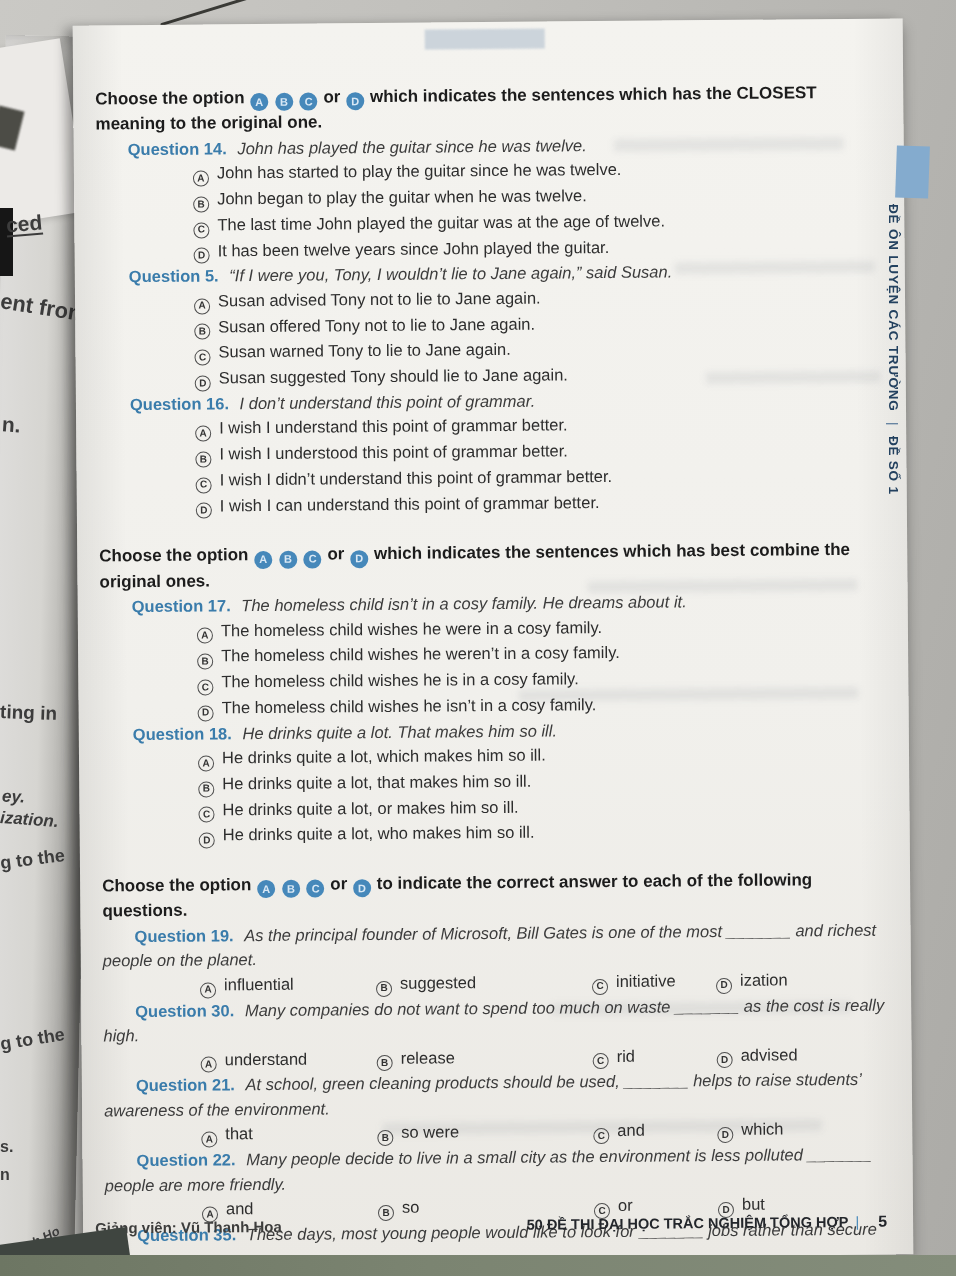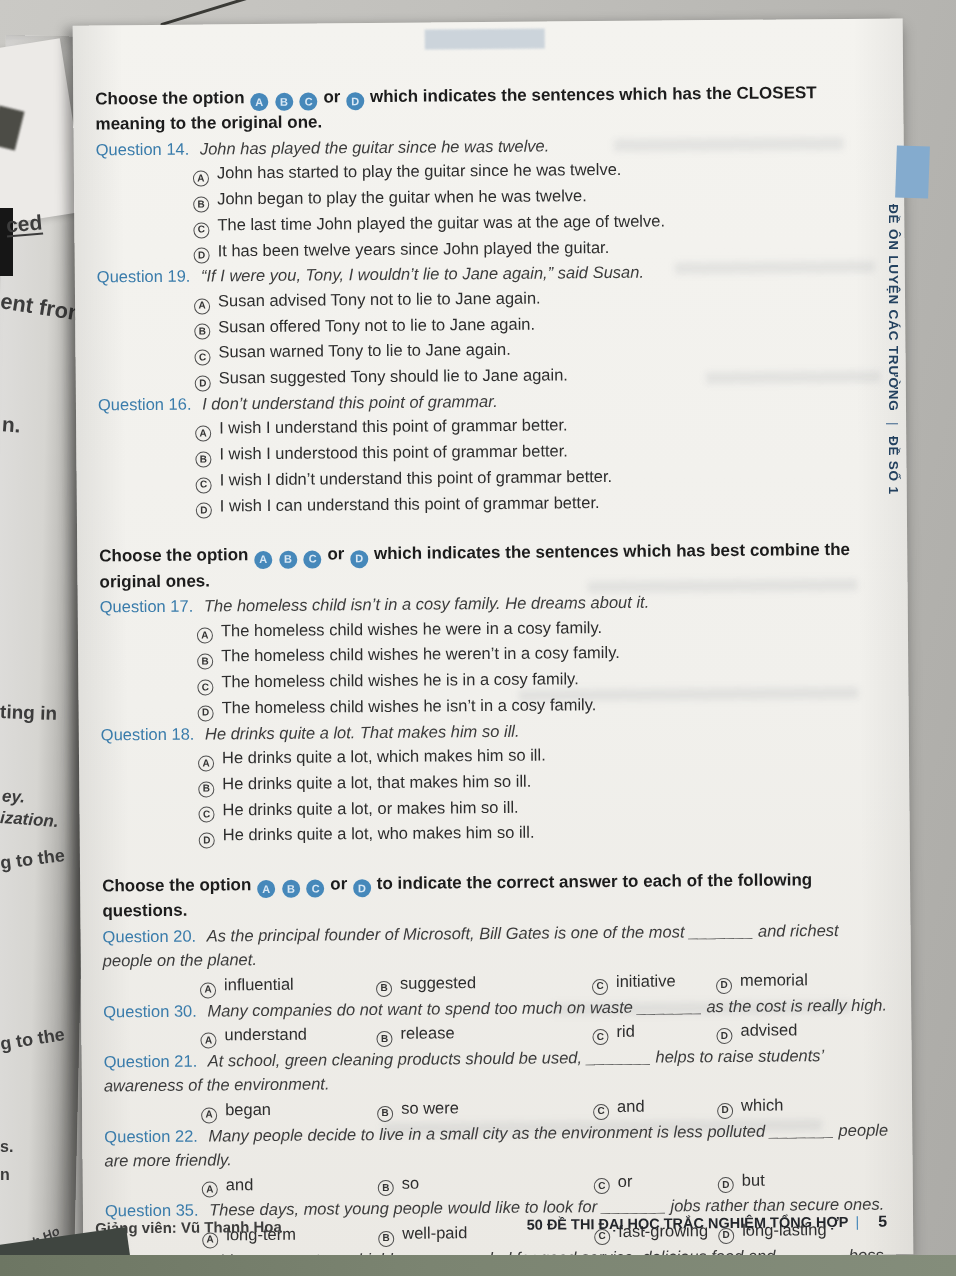--- a/index.html
+++ b/index.html
@@ -41,21 +41,21 @@
   .smudge { position:absolute; background:rgba(150,152,158,.17); filter:blur(3px); border-radius:3px; }
 
   .content { position:absolute; left:22px; top:62px; width:790px;
     font-size:16.5px; line-height:24.5px; color:#2e2e2e; }
   .instr { margin:0; font-weight:bold; color:#1c1c1c; font-size:17px; }
   .badge { display:inline-flex; width:18px; height:18px; border-radius:50%;
     background:#4688ba; color:#d9e8f5; font-size:11px; font-weight:bold;
     align-items:center; justify-content:center; vertical-align:-3px; margin:0 1px; }
   .sec { margin-top:25px; }
   .qline { margin:0; }
-  .qlabel { font-weight:normal; color:#3a7cab; margin-right:6px; }
+  .qlabel { font-weight:bold; color:#3a7cab; margin-right:6px;margin-left:32px; }
   .stem { font-style:italic; color:#3c3c3c; }
   .opts { margin-left:97px; }
   .opt { margin:0; }
   .circ { display:inline-flex; width:16px; height:16px; box-sizing:border-box;
     border:1.5px solid #4f4f4f; border-radius:50%; color:#333; font-size:10px; font-weight:bold;
     align-items:center; justify-content:center; margin-right:8px; vertical-align:-2.5px; }
   .otext { color:#2d2d2d; }
   .opts-row { display:grid; grid-template-columns:176px 216px 124px auto; margin-left:97px; }
   .opts-grid2 { display:grid; grid-template-columns:345px auto; margin-left:97px; }
 
@@ -128,21 +128,21 @@
         <div class="opts">
           <p class="opt"><span class="circ">A</span><span class="otext">John has started to play the guitar since he was twelve.</span></p>
           <p class="opt"><span class="circ">B</span><span class="otext">John began to play the guitar when he was twelve.</span></p>
           <p class="opt"><span class="circ">C</span><span class="otext">The last time John played the guitar was at the age of twelve.</span></p>
           <p class="opt"><span class="circ">D</span><span class="otext">It has been twelve years since John played the guitar.</span></p>
         </div>
       </div>
 
       <div>
         <p class="qline">
-          <span class="qlabel">Question 19.</span>
+          <span class="qlabel">Question 5.</span>
           <span class="stem">“If I were you, Tony, I wouldn’t lie to Jane again,” said Susan.</span>
         </p>
         <div class="opts">
           <p class="opt"><span class="circ">A</span><span class="otext">Susan advised Tony not to lie to Jane again.</span></p>
           <p class="opt"><span class="circ">B</span><span class="otext">Susan offered Tony not to lie to Jane again.</span></p>
           <p class="opt"><span class="circ">C</span><span class="otext">Susan warned Tony to lie to Jane again.</span></p>
           <p class="opt"><span class="circ">D</span><span class="otext">Susan suggested Tony should lie to Jane again.</span></p>
         </div>
       </div>
 
@@ -200,28 +200,28 @@
         <span class="badge">A</span>
         <span class="badge">B</span>
         <span class="badge">C</span>
         <span>or</span>
         <span class="badge">D</span>
         <span>to indicate the correct answer to each of the following questions.</span>
       </p>
 
       <div>
         <p class="qline">
-          <span class="qlabel">Question 20.</span>
+          <span class="qlabel">Question 19.</span>
           <span class="stem">As the principal founder of Microsoft, Bill Gates is one of the most _______ and richest people on the planet.</span>
         </p>
         <div class="opts-row">
           <p class="opt"><span class="circ">A</span><span class="otext">influential</span></p>
           <p class="opt"><span class="circ">B</span><span class="otext">suggested</span></p>
           <p class="opt"><span class="circ">C</span><span class="otext">initiative</span></p>
-          <p class="opt"><span class="circ">D</span><span class="otext">memorial</span></p>
+          <p class="opt"><span class="circ">D</span><span class="otext">ization</span></p>
         </div>
       </div>
 
       <div>
         <p class="qline">
           <span class="qlabel">Question 30.</span>
           <span class="stem">Many companies do not want to spend too much on waste _______ as the cost is really high.</span>
         </p>
         <div class="opts-row">
           <p class="opt"><span class="circ">A</span><span class="otext">understand</span></p>
@@ -230,21 +230,21 @@
           <p class="opt"><span class="circ">D</span><span class="otext">advised</span></p>
         </div>
       </div>
 
       <div>
         <p class="qline">
           <span class="qlabel">Question 21.</span>
           <span class="stem">At school, green cleaning products should be used, _______ helps to raise students’ awareness of the environment.</span>
         </p>
         <div class="opts-row">
-          <p class="opt"><span class="circ">A</span><span class="otext">began</span></p>
+          <p class="opt"><span class="circ">A</span><span class="otext">that</span></p>
           <p class="opt"><span class="circ">B</span><span class="otext">so were</span></p>
           <p class="opt"><span class="circ">C</span><span class="otext">and</span></p>
           <p class="opt"><span class="circ">D</span><span class="otext">which</span></p>
         </div>
       </div>
 
       <div>
         <p class="qline">
           <span class="qlabel">Question 22.</span>
           <span class="stem">Many people decide to live in a small city as the environment is less polluted _______ people are more friendly.</span>

